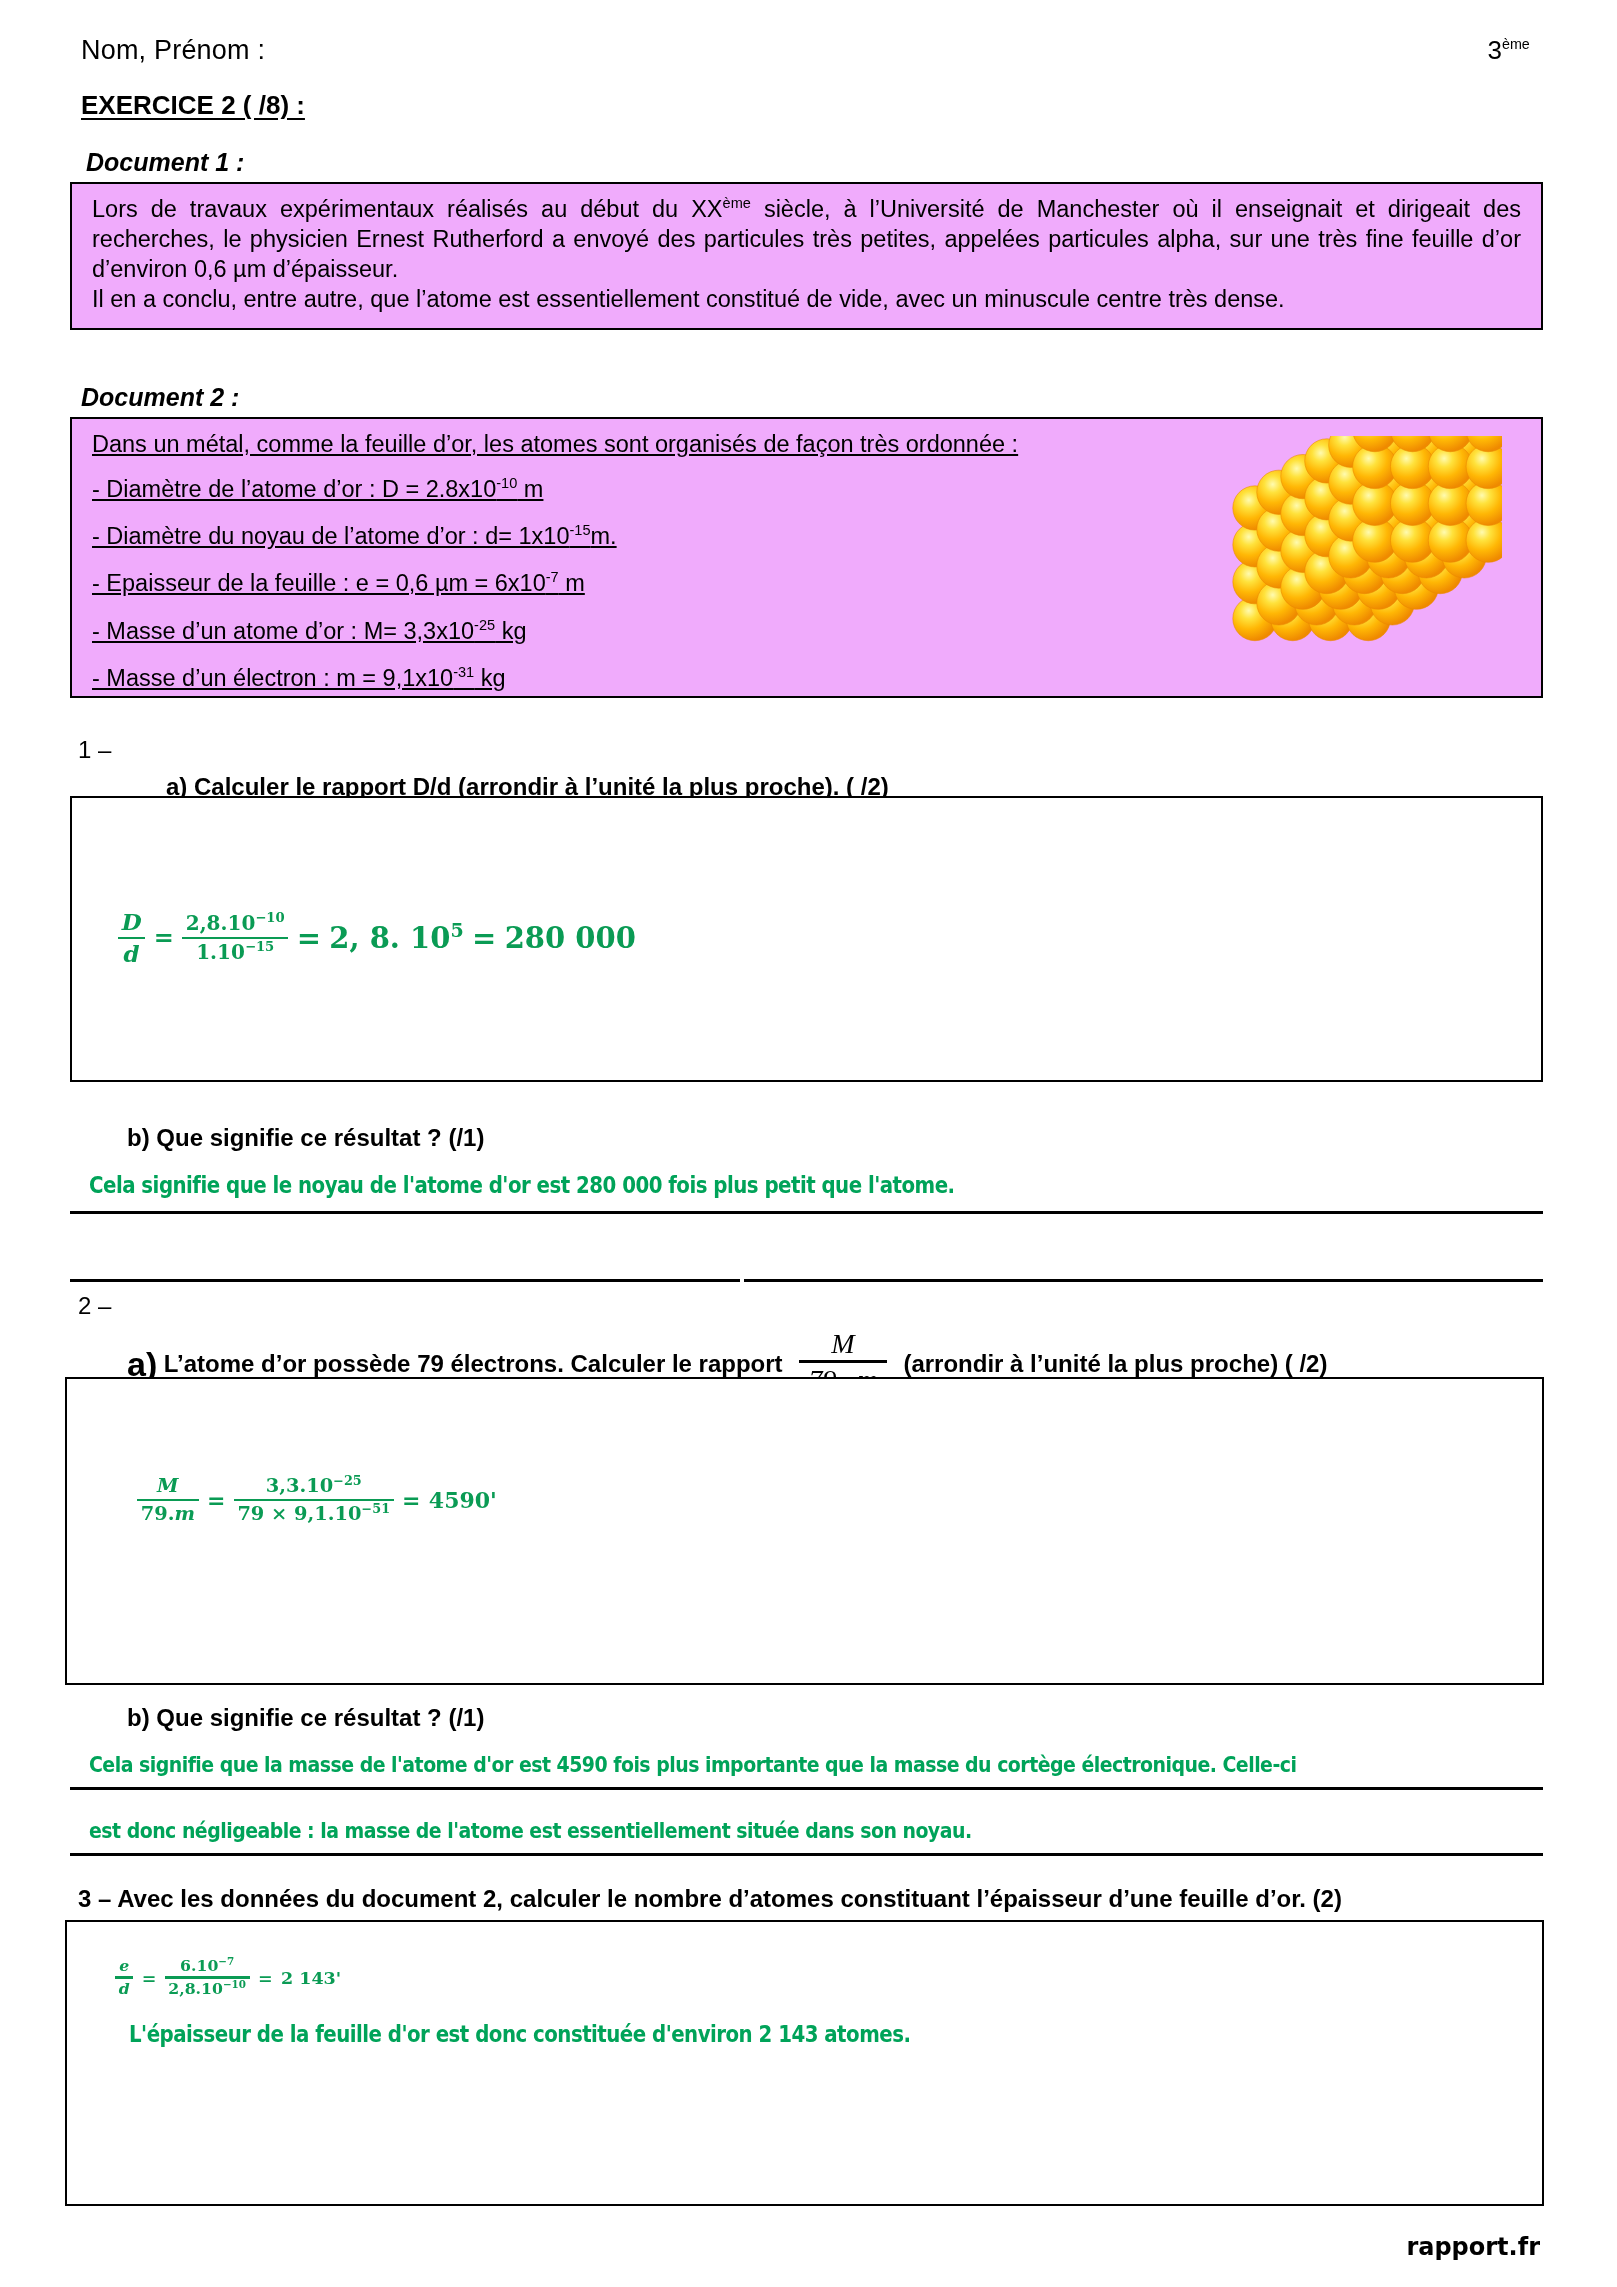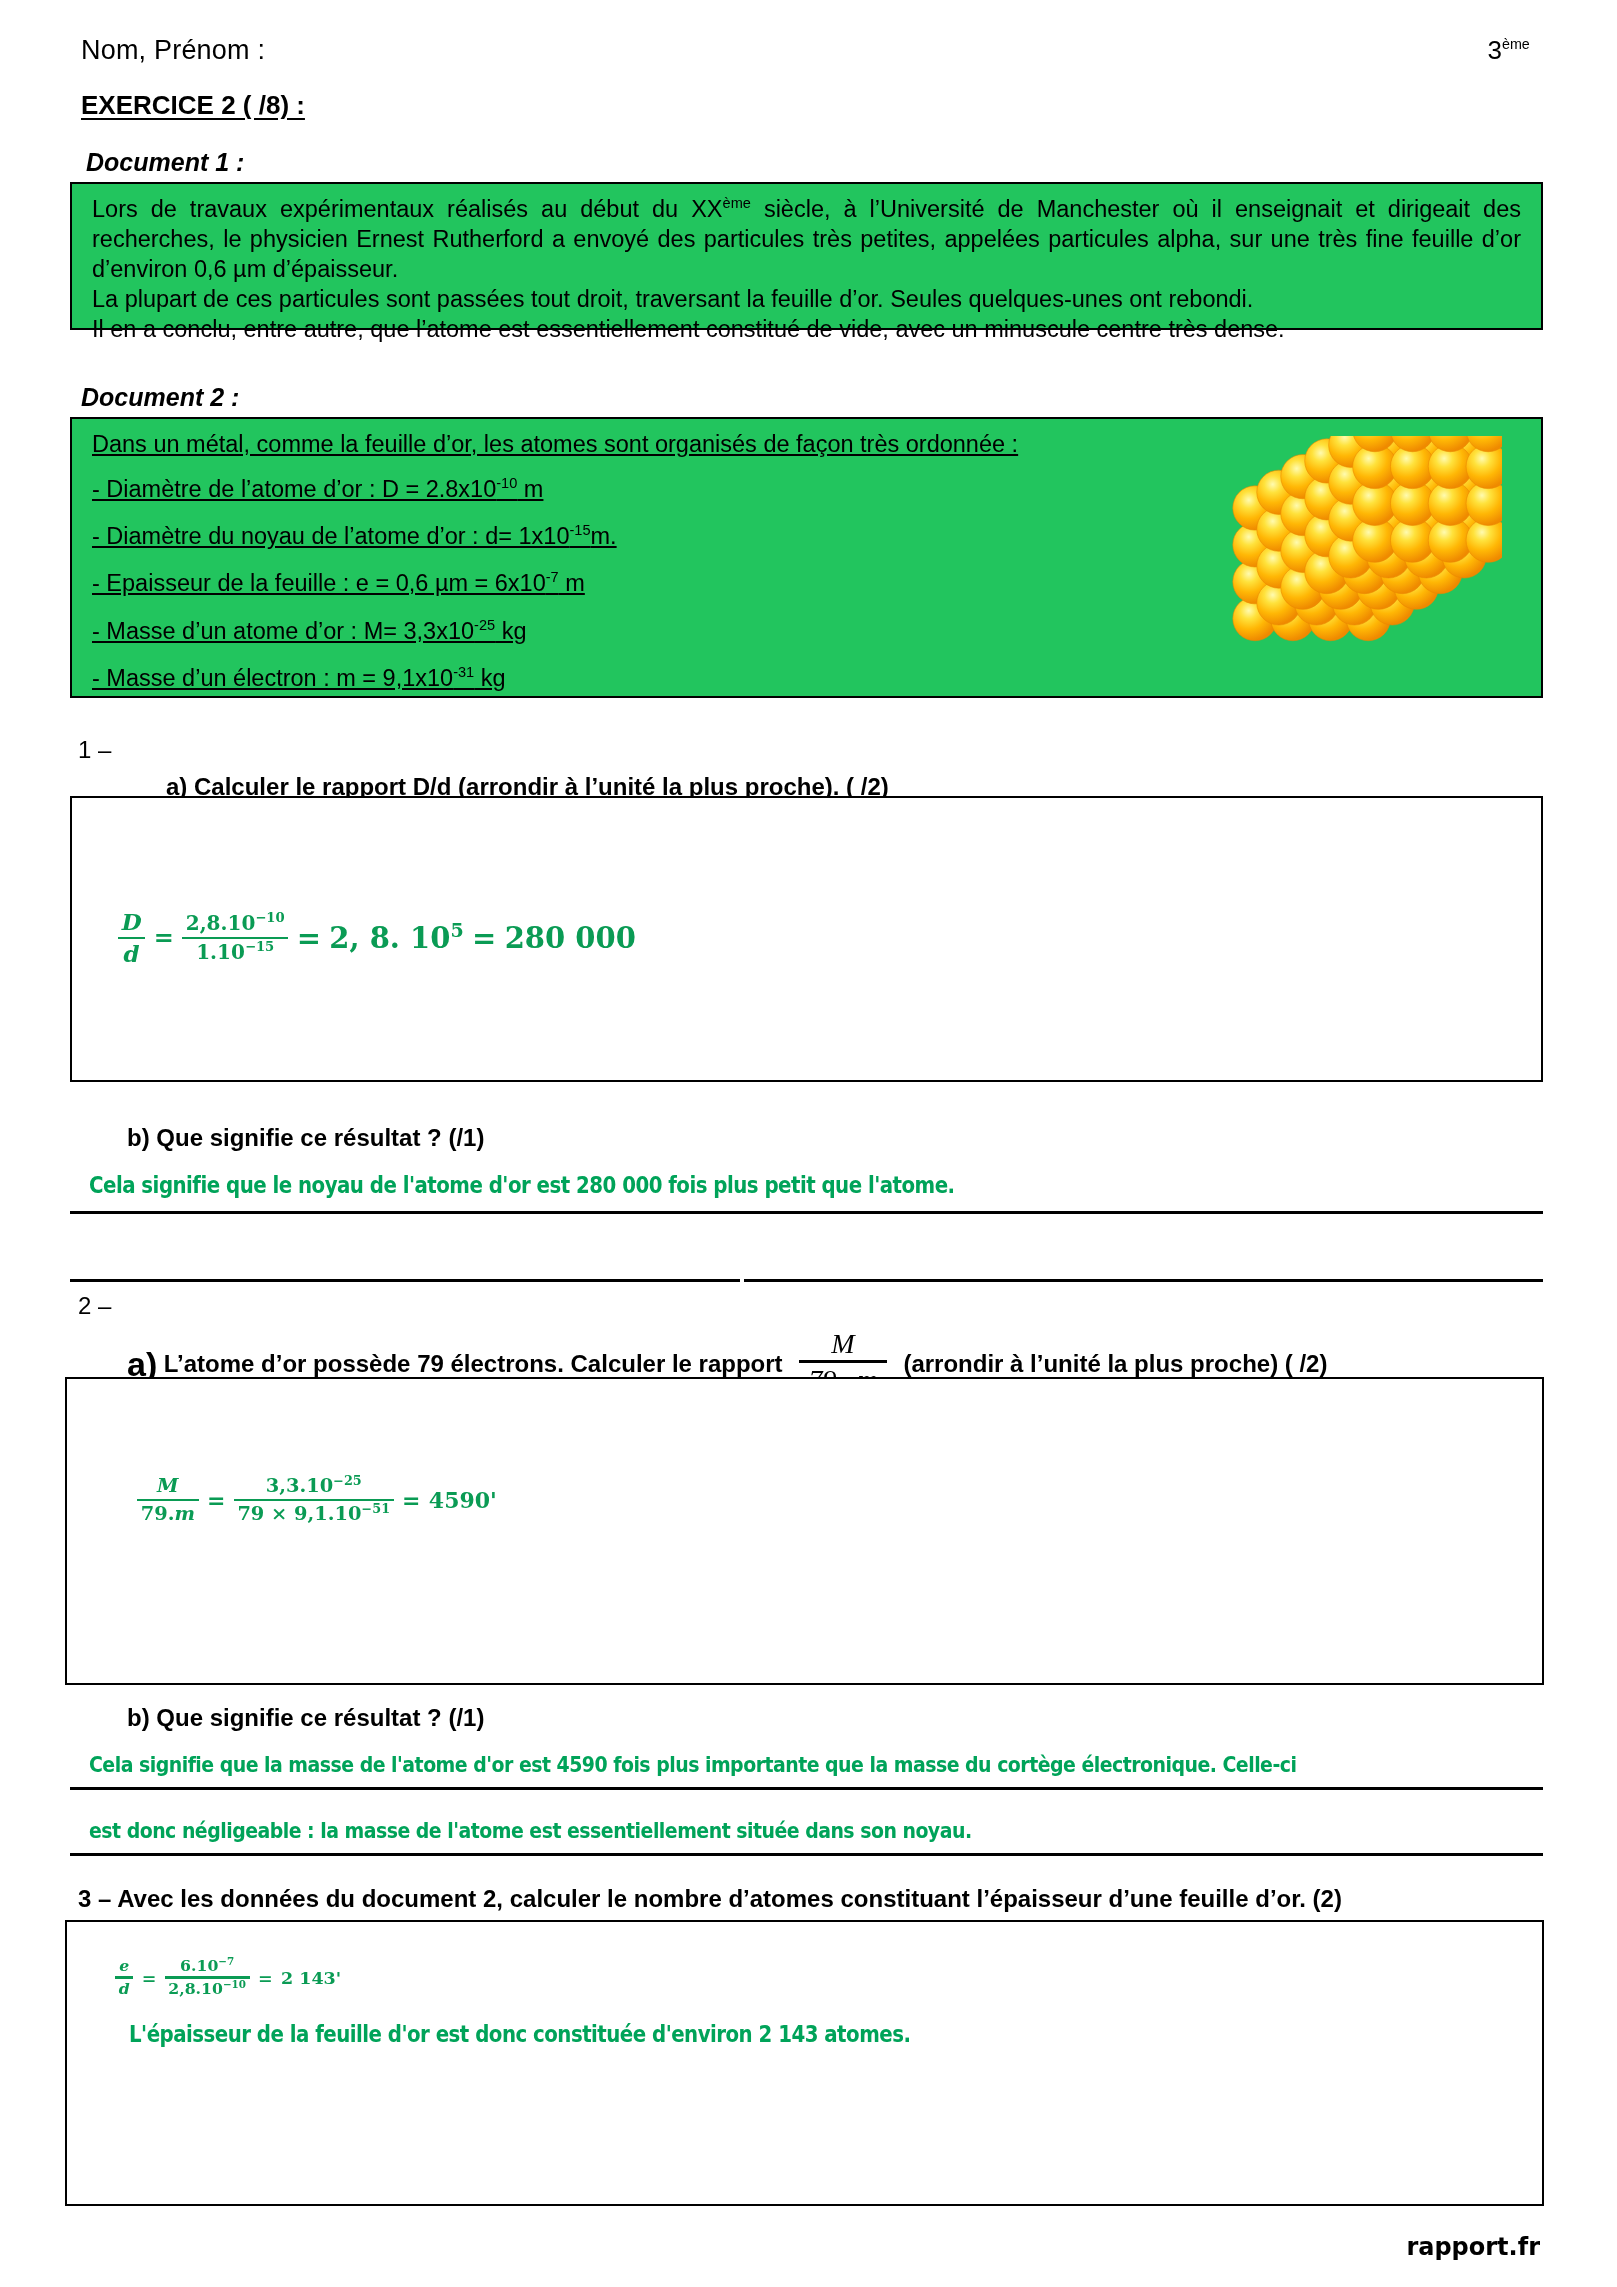--- a/index.html
+++ b/index.html
@@ -67,21 +67,21 @@
     white-space: nowrap;
   }
   #doc1-label { left: 86px; top: 148px; }
   #doc2-label { left: 81px; top: 383px; }
 
   
   .doc-box {
     position: absolute;
     border: 2.3px solid #000;
     box-sizing: border-box;
-    background: #22c55e;
+    background: #f0abfc;
   }
   #doc1-box {
     left: 70px;
     top: 182px;
     width: 1473px;
     height: 148px;
   }
   #doc2-box {
     left: 70px;
     top: 417px;
@@ -272,21 +272,20 @@
     <div class="classe-field"><span>3</span><sup>ème</sup></div>
   </div>
 
   <div class="exercise-title">EXERCICE 2 ( /8) :</div>
 
   <div class="doc-label" id="doc1-label">Document 1 :</div>
 
   <div class="doc-box" id="doc1-box">
     <div class="doc1-text">
       <p>Lors de travaux expérimentaux réalisés au début du XX<sup>ème</sup> siècle, à l’Université de Manchester où il enseignait et dirigeait des recherches, le physicien Ernest Rutherford a envoyé des particules très petites, appelées particules alpha, sur une très fine feuille d’or d’environ 0,6 µm d’épaisseur.</p>
-      <p>La plupart de ces particules sont passées tout droit, traversant la feuille d’or. Seules quelques-unes ont rebondi.</p>
       <p>Il en a conclu, entre autre, que l’atome est essentiellement constitué de vide, avec un minuscule centre très dense.</p>
     </div>
   </div>
 
   <div class="doc-label" id="doc2-label">Document 2 :</div>
 
   <div class="doc-box" id="doc2-box">
     <div class="doc2-body">
       <p class="doc2-intro">Dans un métal, comme la feuille d’or, les atomes sont organisés de façon très ordonnée :</p>
       <p class="doc2-item">- Diamètre de l’atome d’or : D = 2.8x10<sup>-10</sup> m</p>

